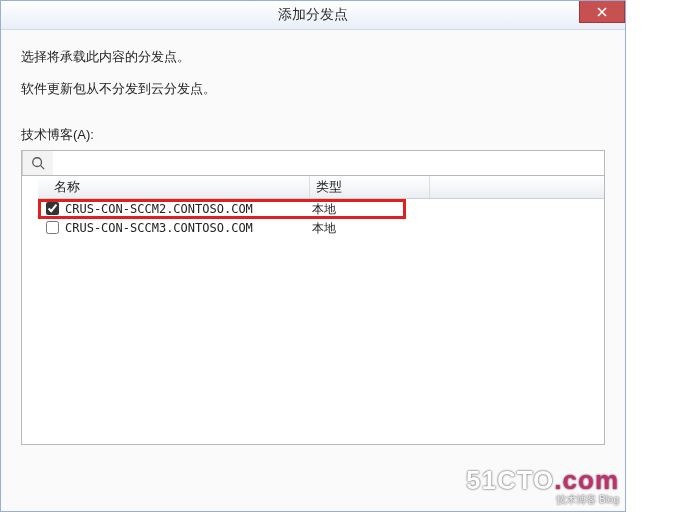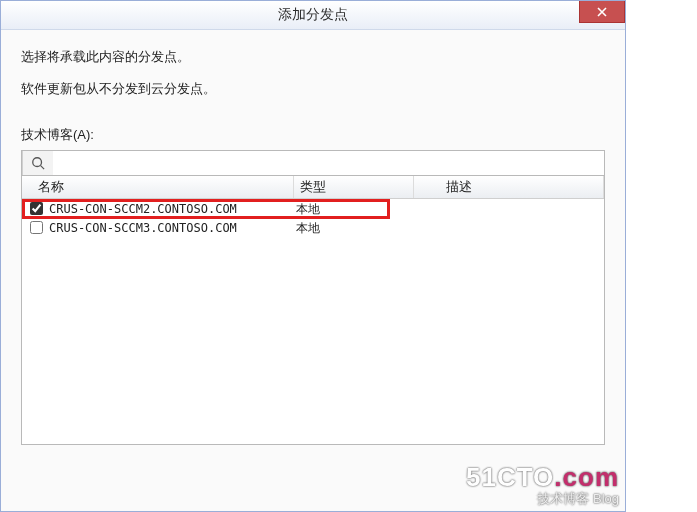--- a/index.html
+++ b/index.html
@@ -85,20 +85,21 @@
     cursor: pointer;
   }
   .search-btn svg { width: 14px; height: 14px; stroke: #555; fill: none; stroke-width: 1.5; }
   .listview {
     border: 1px solid #b9b9b9;
     border-top: none;
     background: #fff;
     height: 268px;
     position: relative;
     overflow: hidden;
+    padding-left: 16px;
   }
   .lv-header {
     display: flex;
     height: 22px;
     background: linear-gradient(to bottom,#ffffff,#ebeef2);
     border-bottom: 1px solid #cfcfcf;
     font-size: 13px;
   }
   .lv-col {
     border-right: 1px solid #dcdcdc;
@@ -182,21 +183,21 @@
     font-family: Arial, sans-serif;
     text-align: right;
     color: #fff;
     text-shadow: 0 0 2px #666, 0 0 2px #666;
     opacity: 0.9;
     line-height: 1;
     pointer-events: none;
   }
   .wm1 { font-size: 26px; font-weight: bold; letter-spacing: 1px; }
   .wm1 .orange { color: #be185d; }
-  .wm2 { font-size: 13px; color: #eee; margin-top: 2px; }
+  .wm2 { font-size: 10px; color: #eee; margin-top: 2px; }
 </style>
 </head>
 <body>
 
 <div class="window">
 
   <div class="titlebar">
     <span>添加分发点</span>
     <div class="close-btn">
       <svg viewBox="0 0 10 10">
@@ -217,21 +218,20 @@
             <circle cx="7" cy="7" r="5"></circle>
             <line x1="11" y1="11" x2="15" y2="15"></line>
           </svg>
       </div>
     </div>
 
     <div class="listview">
       <div class="lv-header">
         <div class="lv-col col-name">名称</div>
         <div class="lv-col col-type">类型</div>
-        <div class="lv-col col-desc">描述</div>
       </div>
       <div class="lv-rows" id="lv-rows">
           <div class="lv-row" style="position: relative;">
             <div class="cell-name">
               <input type="checkbox" class="cb" checked="" style="">
               <span>CRUS-CON-SCCM2.CONTOSO.COM</span>
             </div>
             <div class="cell-type">本地</div>
             <div class="cell-desc"></div>
             <div class="highlight-box"></div>

